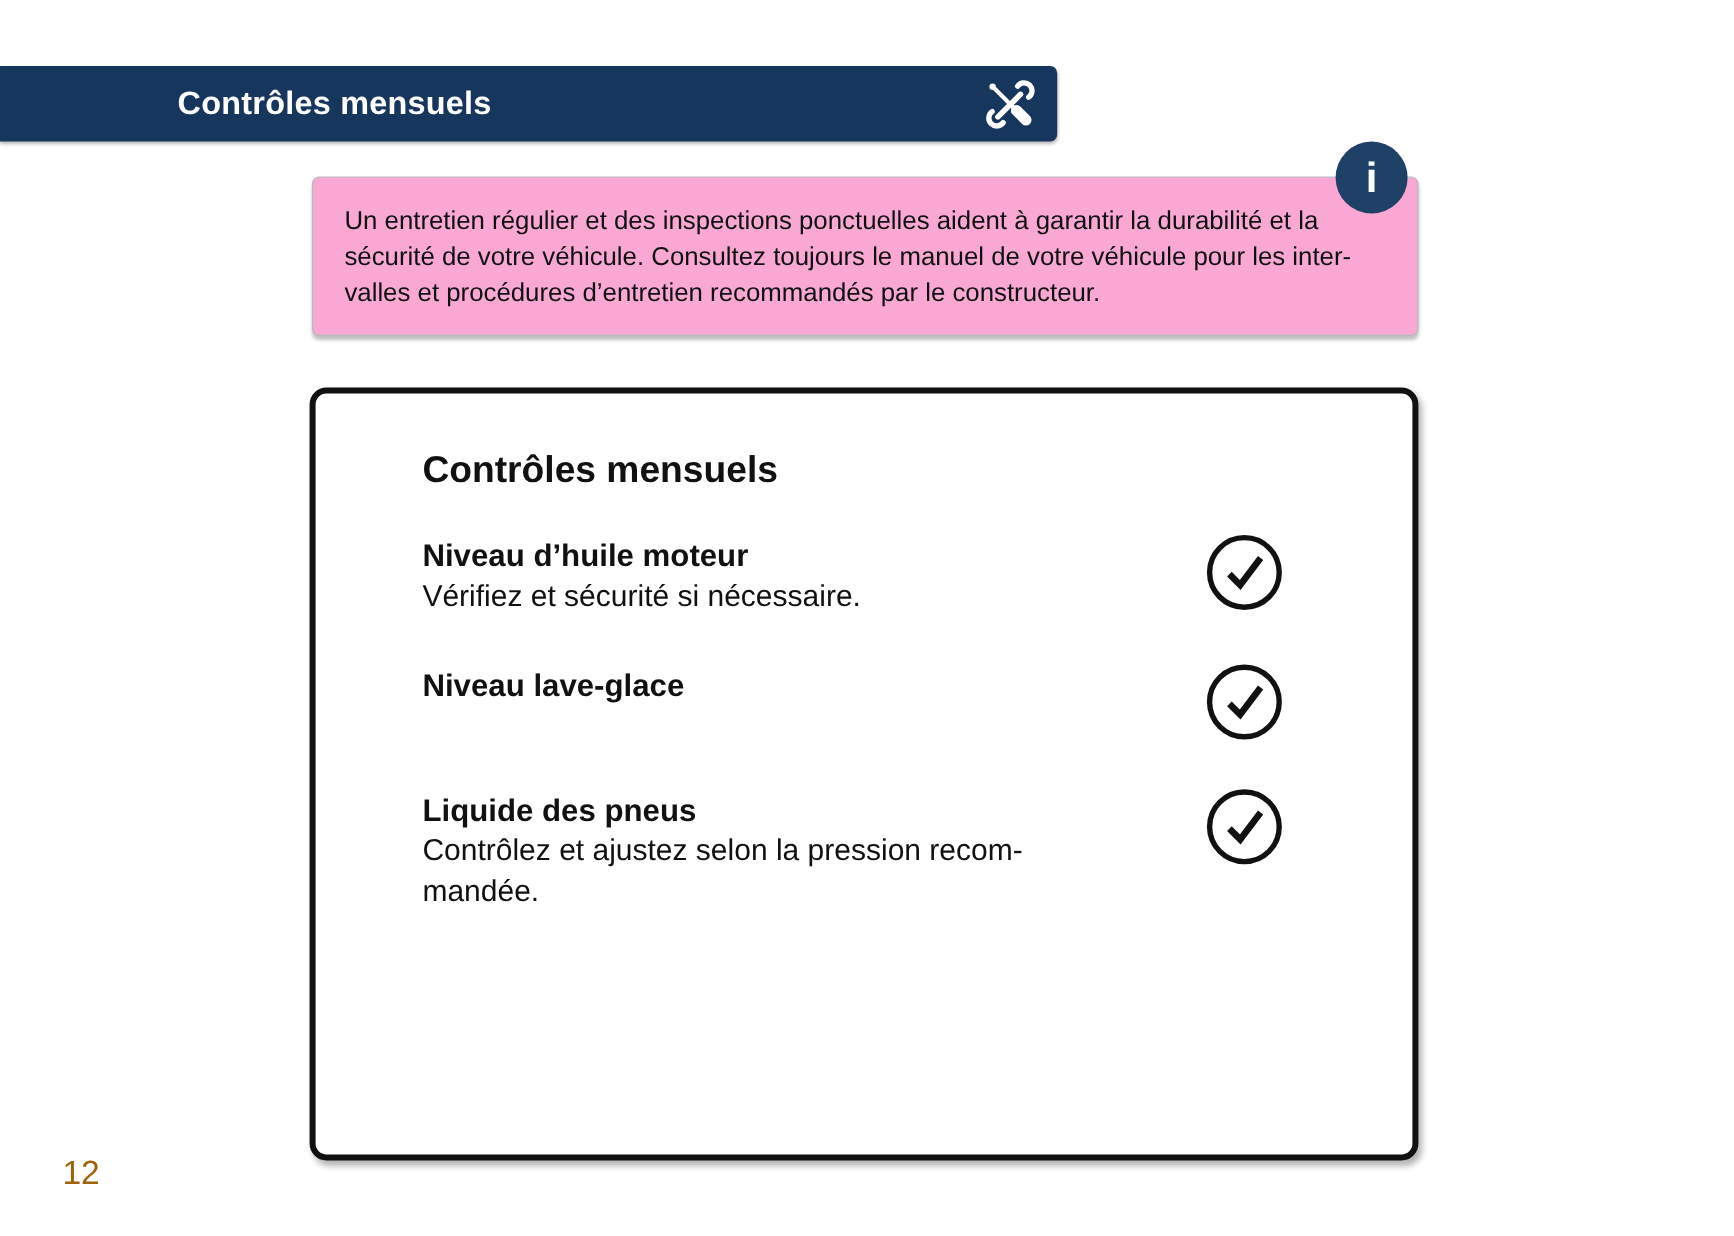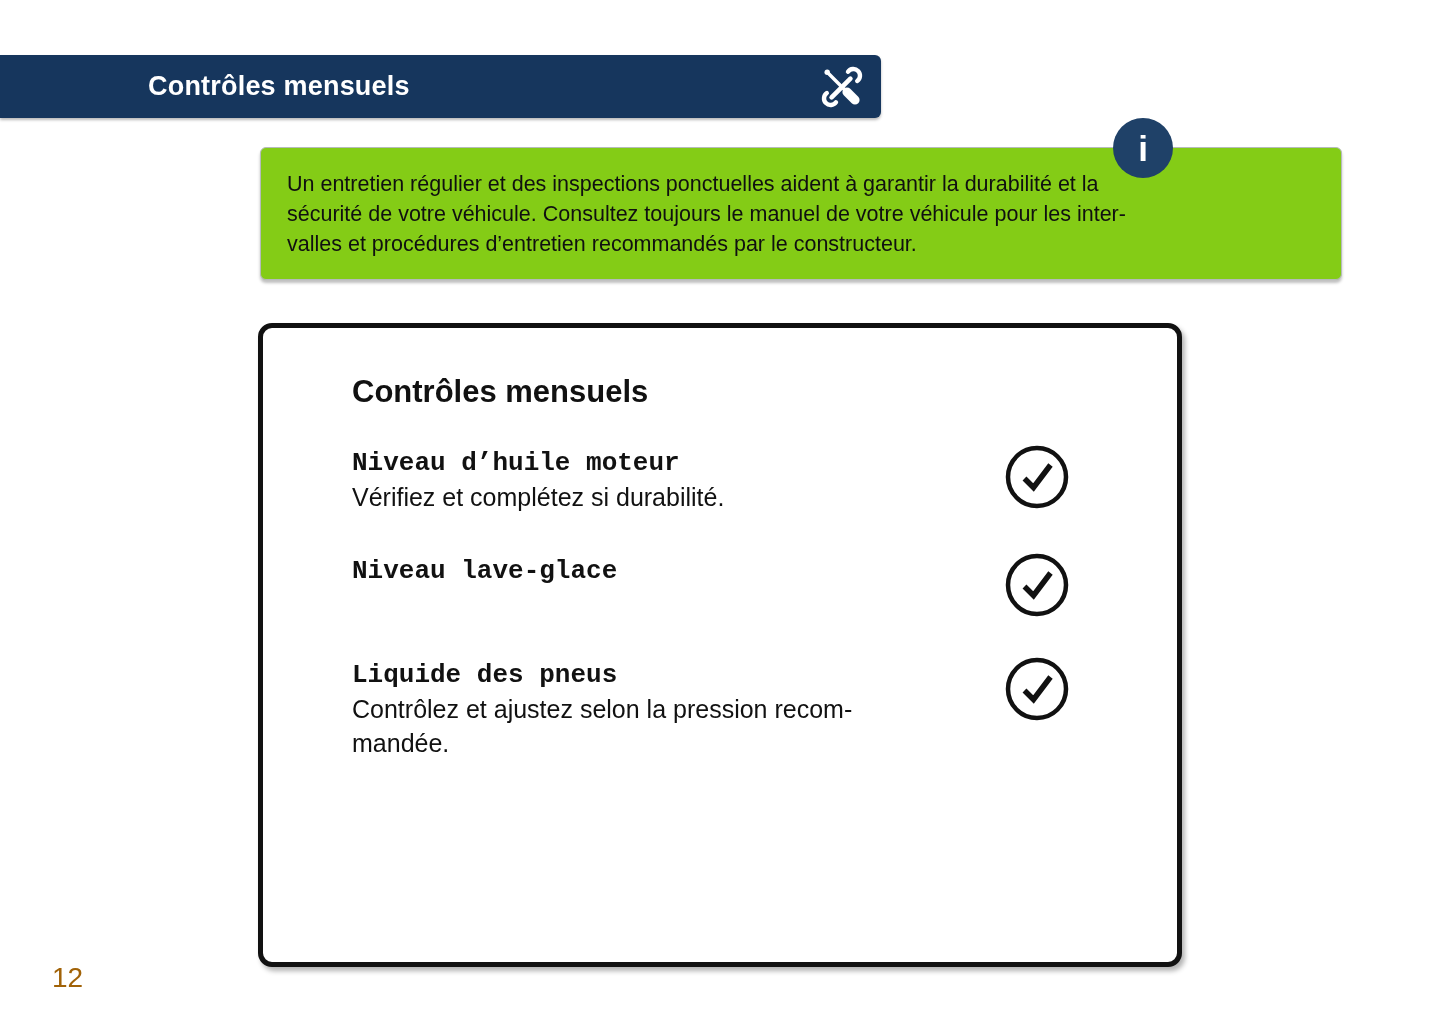--- a/index.html
+++ b/index.html
@@ -16,22 +16,22 @@
     display:flex; align-items:center;
   }
   .header-title {
     color:#ffffff; font-weight:bold; font-size:27px; padding-left:148px;
     letter-spacing:0.2px;
   }
   .header-icon { position:absolute; right:15px; top:8px; width:48px; height:48px; }
 
   
   .info-box {
-    position:absolute; left:260px; top:147px; width:1082px; height:133px;
-    background:#84cc16; border:1px solid #b6bbbb; border-radius:6px;
+    position:absolute; left:260px; top:147px; width:922px; height:133px;
+    background:#f9a8d4; border:1px solid #b6bbbb; border-radius:6px;
     box-shadow:0 3px 3px rgba(0,0,0,0.25); box-sizing:border-box;
   }
   .info-text {
     margin:21px 26px; font-size:21.5px; line-height:30px; color:#101010;
     white-space:pre-line;
   }
   .info-badge {
     position:absolute; left:1113px; top:118px; width:60px; height:60px;
     border-radius:50%; background:#1f4168; color:#ffffff; z-index:3;
     display:flex; align-items:center; justify-content:center;
@@ -41,21 +41,21 @@
   
   .card {
     position:absolute; left:258px; top:323px; width:924px; height:644px;
     background:#ffffff; border:5px solid #111111; border-radius:14px;
     box-shadow:3px 4px 5px rgba(0,0,0,0.3);
     box-sizing:border-box; padding:46px 107px 0 89px;
   }
   .card-title { font-size:31px; font-weight:bold; line-height:36px; margin:0 0 36px 0; }
   .check-item { display:flex; align-items:flex-start; margin-bottom:40px; }
   .item-text { width:600px; }
-  .item-heading { font-size:26px; font-weight:bold; line-height:34px;font-family:Liberation Mono, monospace; }
+  .item-heading { font-size:26px; font-weight:bold; line-height:34px; }
   .item-body { font-size:25px; line-height:34px; white-space:pre-line; }
   .item-check { margin-left:auto; width:66px; height:66px; flex:0 0 66px; margin-top:-2px; }
 
   
   .page-number { position:absolute; left:52px; top:962px; font-size:28px; color:#a16207; }
 </style>
 </head>
 <body>
 
 <div class="page">
@@ -82,21 +82,21 @@
   <div class="info-badge">
     <span>i</span>
   </div>
 
   <div class="card">
     <h2 class="card-title">Contrôles mensuels</h2>
 
     <div class="check-item">
       <div class="item-text">
         <div class="item-heading">Niveau d’huile moteur</div>
-        <div class="item-body">Vérifiez et complétez si durabilité.</div>
+        <div class="item-body">Vérifiez et sécurité si nécessaire.</div>
       </div>
       <svg class="item-check" viewBox="0 0 66 66" xmlns="http://www.w3.org/2000/svg">
         <circle cx="33" cy="33" r="29" fill="none" stroke="#111" stroke-width="4.5"></circle>
         <path d="M20.5 34.5 L29.5 43.5 L46.5 21" fill="none" stroke="#111" stroke-width="5.5"></path>
       </svg>
     </div>
 
     <div class="check-item">
       <div class="item-text">
         <div class="item-heading">Niveau lave-glace</div>

